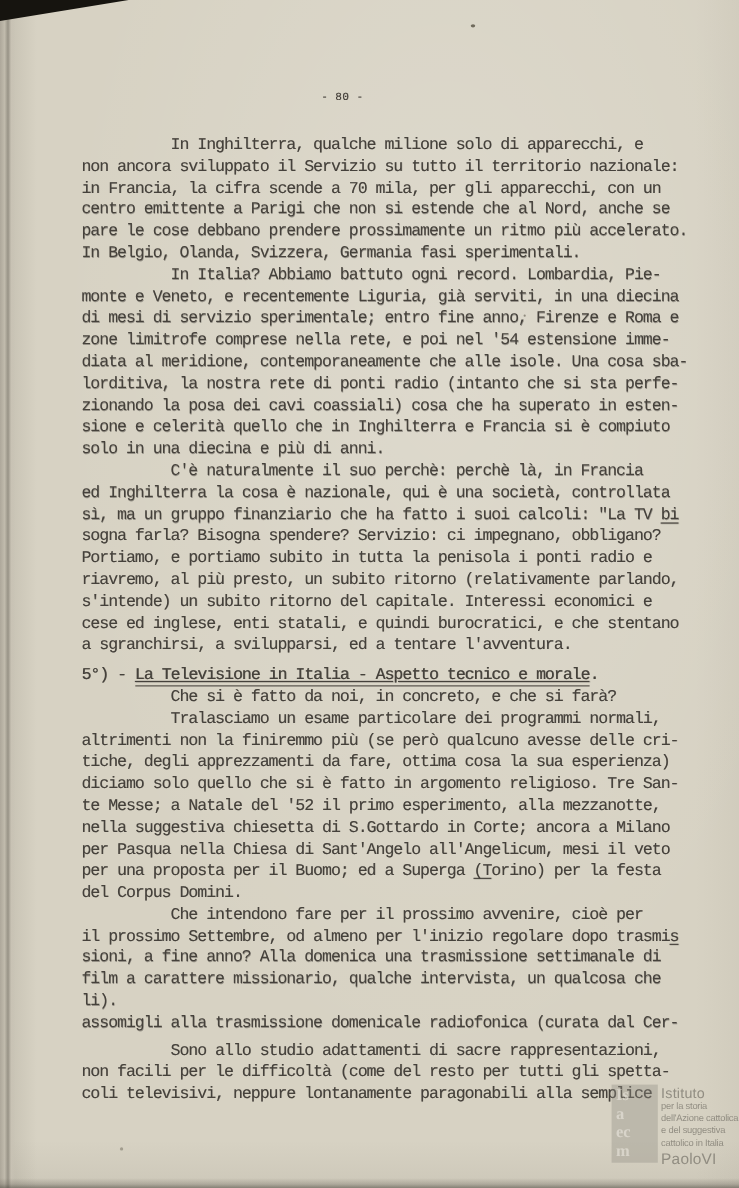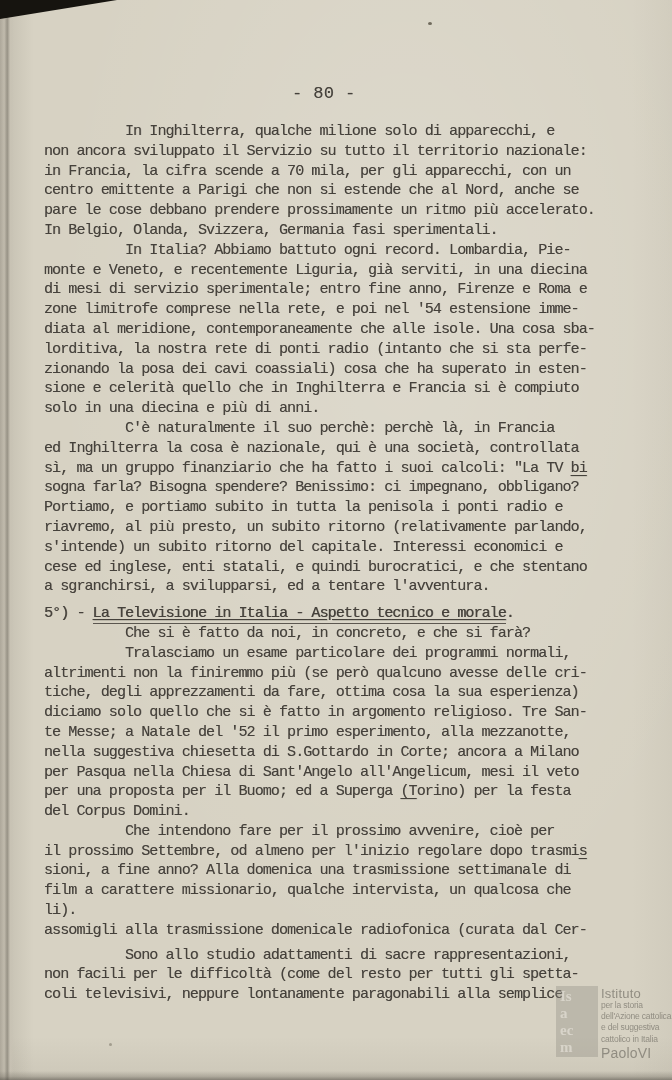--- a/index.html
+++ b/index.html
@@ -27,25 +27,25 @@
     position:absolute;left:0;right:0;bottom:0;height:9px;z-index:5;pointer-events:none;
     background:linear-gradient(180deg,rgba(0,0,0,0) 0,rgba(105,100,90,0.30) 60%,rgba(75,71,63,0.55) 100%);
   }
   .speck{position:absolute;border-radius:50%;background:#6f6a5c;z-index:2;}
   .speck.s1{left:428px;top:22px;width:4px;height:3px;}
   .speck.s2{left:476px;top:286px;width:2px;height:2px;opacity:.7;}
   .speck.s3{left:109px;top:1043px;width:3px;height:3px;opacity:.5;}
 
   .page-number{
     position:absolute;left:292px;top:84px;z-index:1;
-    font-size:17px;letter-spacing:0.4px;color:#45413b;white-space:pre;
+    font-size:10px;letter-spacing:0.4px;color:#45413b;white-space:pre;
     text-shadow:0.3px 0.3px 0.3px rgba(69,65,59,0.45);
   }
   .text-block{
-    position:absolute;left:44px;top:122px;width:556px;z-index:1;
+    position:absolute;left:74px;top:122px;width:556px;z-index:1;
     font-size:15px;line-height:19.8px;letter-spacing:-0.9px;color:#45413b;
     text-shadow:0.3px 0.3px 0.3px rgba(69,65,59,0.45);
   }
   .para{margin:0;}
   .para.heading{margin-top:7px;}
   .para.spaced{margin-top:5px;}
   .line{white-space:pre;height:19.8px;}
   .u1{text-decoration:underline;text-underline-offset:2.5px;}
   .u2{
     text-decoration:underline;text-underline-offset:2px;
@@ -103,21 +103,21 @@
         <div class="line"><span>diata al meridione, contemporaneamente che alle isole. Una cosa sba-</span></div>
         <div class="line"><span>lorditiva, la nostra rete di ponti radio (intanto che si sta perfe-</span></div>
         <div class="line"><span>zionando la posa dei cavi coassiali) cosa che ha superato in esten-</span></div>
         <div class="line"><span>sione e celerità quello che in Inghilterra e Francia si è compiuto</span></div>
         <div class="line"><span>solo in una diecina e più di anni.</span></div>
       </div>
       <div class="para body">
         <div class="line"><span>          C'è naturalmente il suo perchè: perchè là, in Francia</span></div>
         <div class="line"><span>ed Inghilterra la cosa è nazionale, qui è una società, controllata</span></div>
         <div class="line"><span>sì, ma un gruppo finanziario che ha fatto i suoi calcoli: "La TV </span><span class="u1">bi</span></div>
-        <div class="line"><span>sogna farla? Bisogna spendere? Benissimo: ci impegnano, obbligano?</span></div>
+        <div class="line"><span>sogna farla? Bisogna spendere? Servizio: ci impegnano, obbligano?</span></div>
         <div class="line"><span>Portiamo, e portiamo subito in tutta la penisola i ponti radio e</span></div>
         <div class="line"><span>riavremo, al più presto, un subito ritorno (relativamente parlando,</span></div>
         <div class="line"><span>s'intende) un subito ritorno del capitale. Interessi economici e</span></div>
         <div class="line"><span>cese ed inglese, enti statali, e quindi burocratici, e che stentano</span></div>
         <div class="line"><span>a sgranchirsi, a svilupparsi, ed a tentare l'avventura.</span></div>
       </div>
       <div class="para heading">
         <div class="line"><span>5°) - </span><span class="u2">La Televisione in Italia - Aspetto tecnico e morale</span><span>.</span></div>
       </div>
       <div class="para body">

